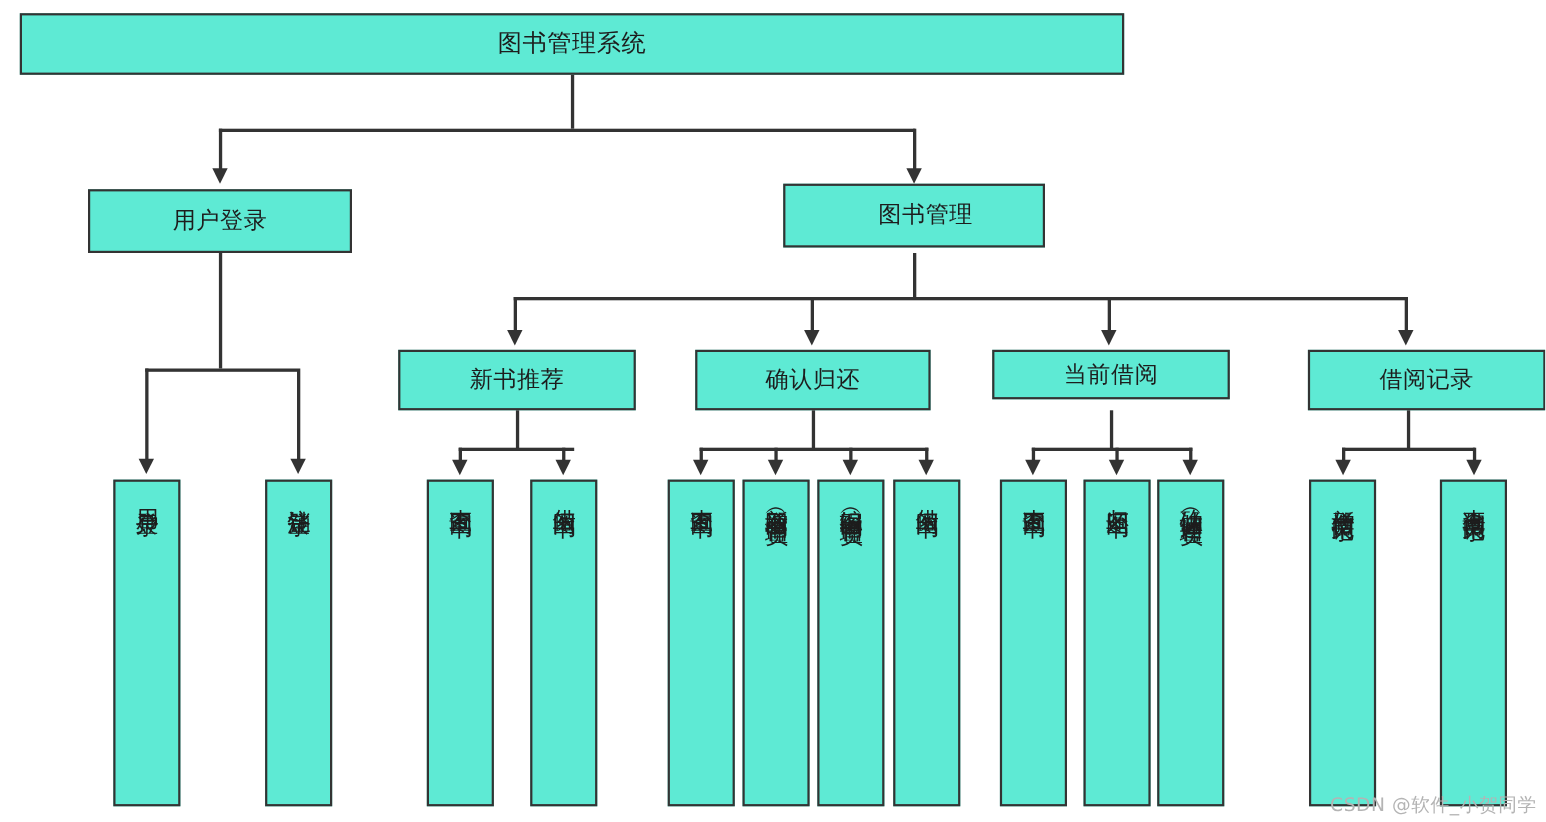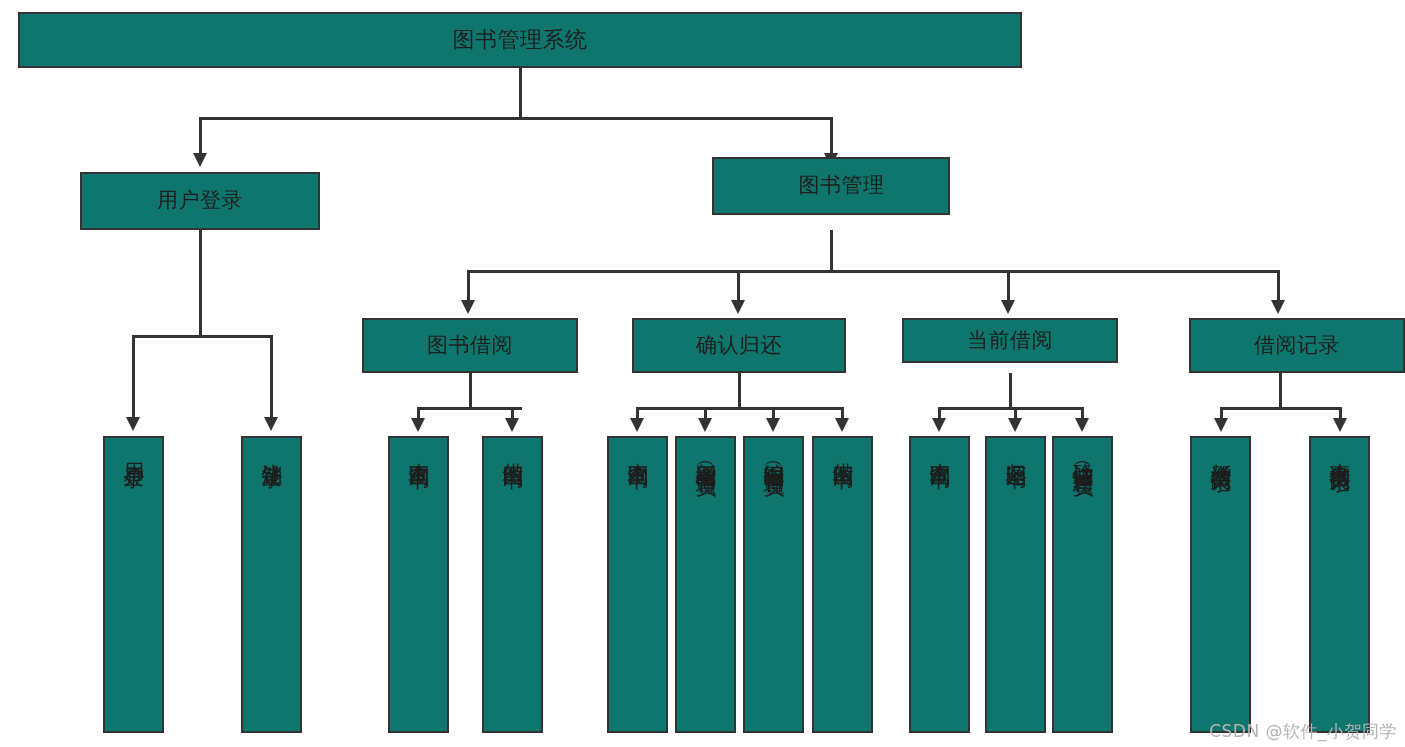--- a/index.html
+++ b/index.html
@@ -16,21 +16,21 @@
     position: relative;
     width: 1405px;
     height: 747px;
     background: #ffffff;
     overflow: hidden;
   }
   
   .node {
     position: absolute;
     box-sizing: border-box;
-    background: #0f766e;
+    background: #5eead4;
     border: 2.5px solid #333333;
     display: flex;
     align-items: center;
     justify-content: center;
     text-align: left;
   }
   .node .label {
     font-size: 21px;
     line-height: 1.12;
     color: #1d1d1d;
@@ -101,21 +101,21 @@
 
   <div class="vline" style="left:199px; top:117px; height:39px;"></div>
   <div class="arrow" style="left:193px; top:153px;"></div>
   <div class="vline" style="left:830px; top:117px; height:39px;"></div>
   <div class="arrow" style="left:824px; top:153px;"></div>
 
   <div class="node level2" style="left:80px; top:172px; width:240px; height:58px;">
     <span class="label">用户登录</span>
   </div>
 
-  <div class="node level2" style="left:712px; top:157px; width:238px; height:58px;padding-left:21px;">
+  <div class="node level2" style="left:712px; top:167px; width:238px; height:58px;padding-left:21px;">
     <span class="label">图书管理</span>
   </div>
 
   <div class="vline" style="left:199px; top:230px; height:105px;"></div>
   <div class="hline" style="left:132px; top:335px; width:138px;"></div>
   <div class="vline" style="left:132px; top:335px; height:85px;"></div>
   <div class="arrow" style="left:126px; top:417px;"></div>
   <div class="vline" style="left:270px; top:335px; height:85px;"></div>
   <div class="arrow" style="left:264px; top:417px;"></div>
 
@@ -128,21 +128,21 @@
   <div class="vline" style="left:737px; top:270px; height:33px;"></div>
   <div class="arrow" style="left:731px; top:300px;"></div>
 
   <div class="vline" style="left:1007px; top:270px; height:33px;"></div>
   <div class="arrow" style="left:1001px; top:300px;"></div>
 
   <div class="vline" style="left:1277px; top:270px; height:33px;"></div>
   <div class="arrow" style="left:1271px; top:300px;"></div>
 
   <div class="node level3" style="left:362px; top:318px; width:216px; height:55px;">
-    <span class="label">图书借阅</span>
+    <span class="label">新书推荐</span>
   </div>
   <div class="node level3" style="left:632px; top:318px; width:214px; height:55px;">
     <span class="label">确认归还</span>
   </div>
   <div class="node level3" style="left:902px; top:318px; width:216px; height:45px;">
     <span class="label">当前借阅</span>
   </div>
   <div class="node level3" style="left:1172px; top:318px; width:216px; height:55px;margin-left:17px;">
     <span class="label">借阅记录</span>
   </div>

